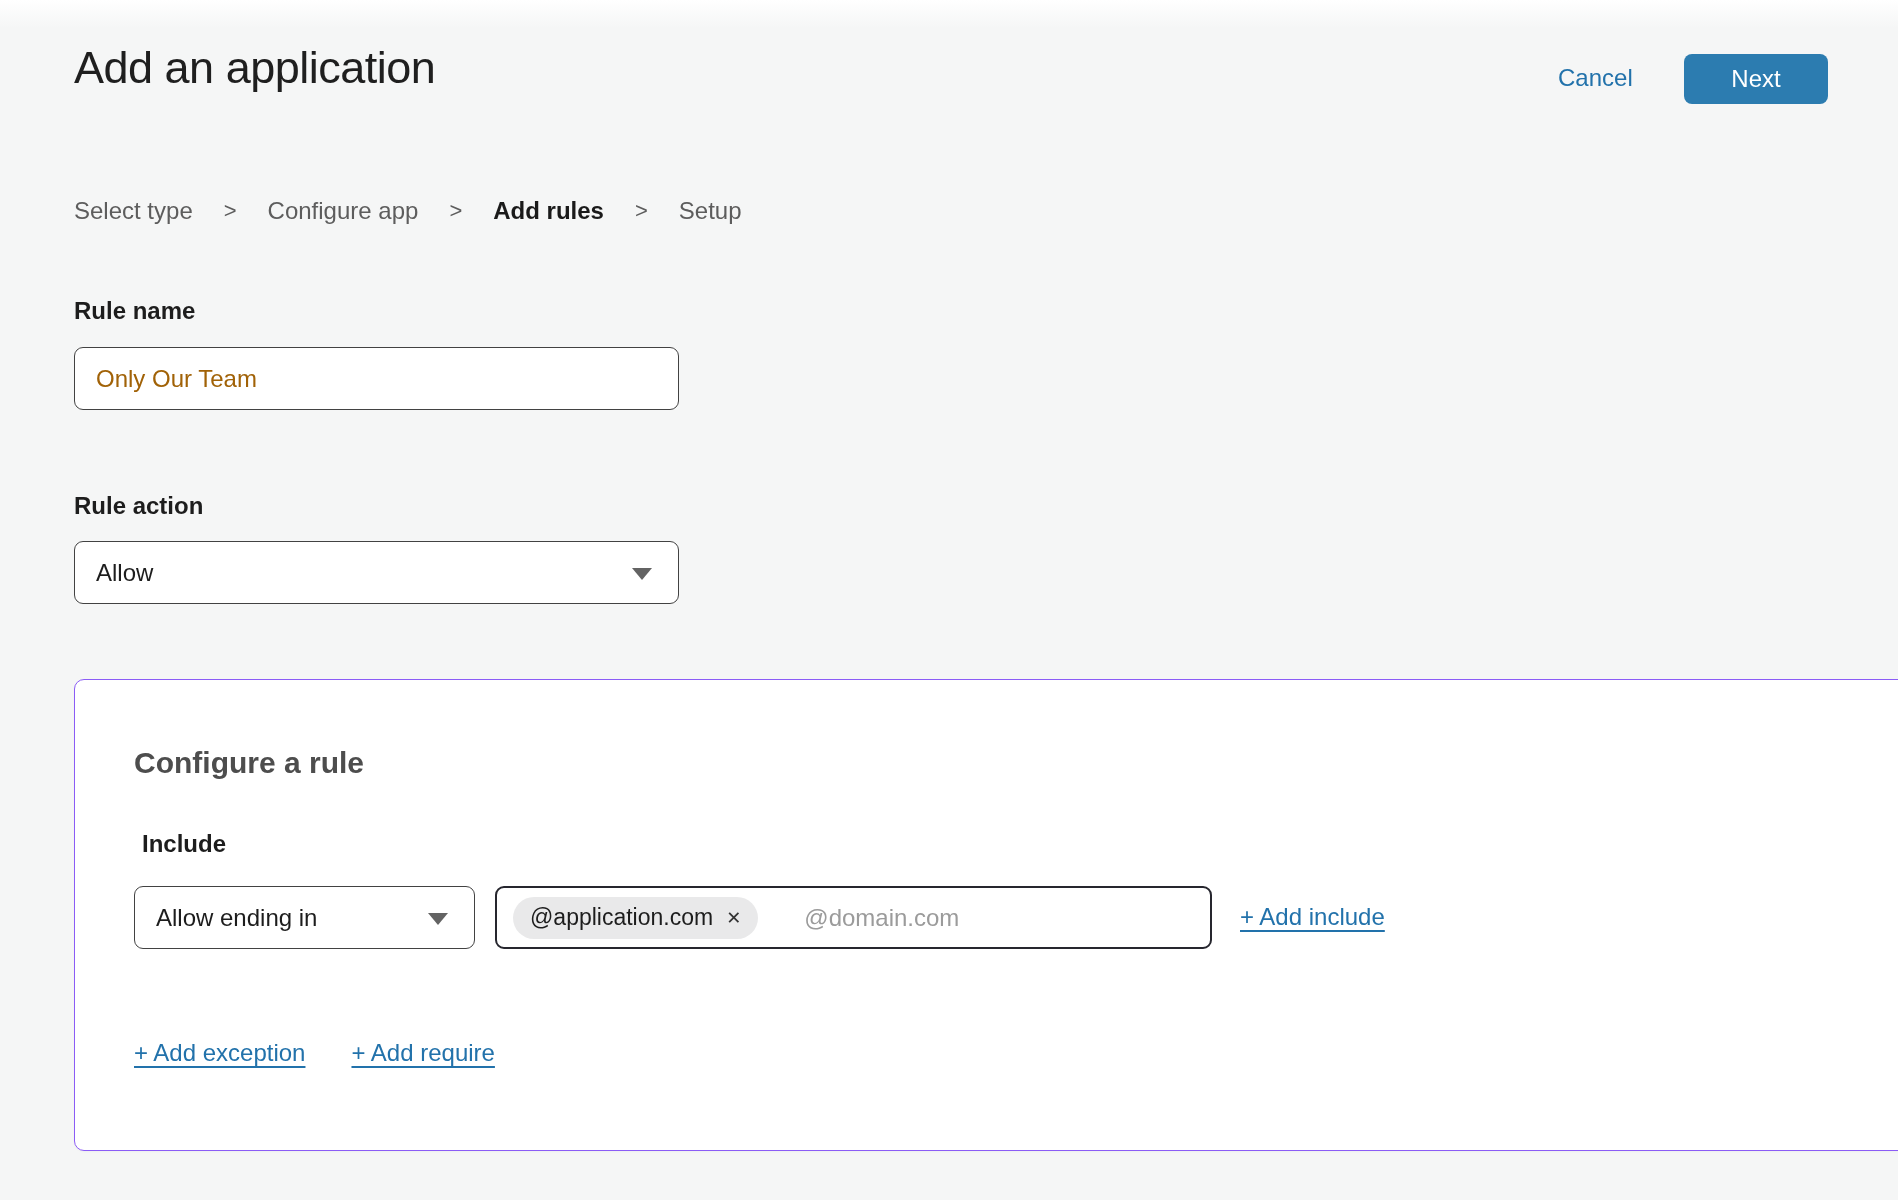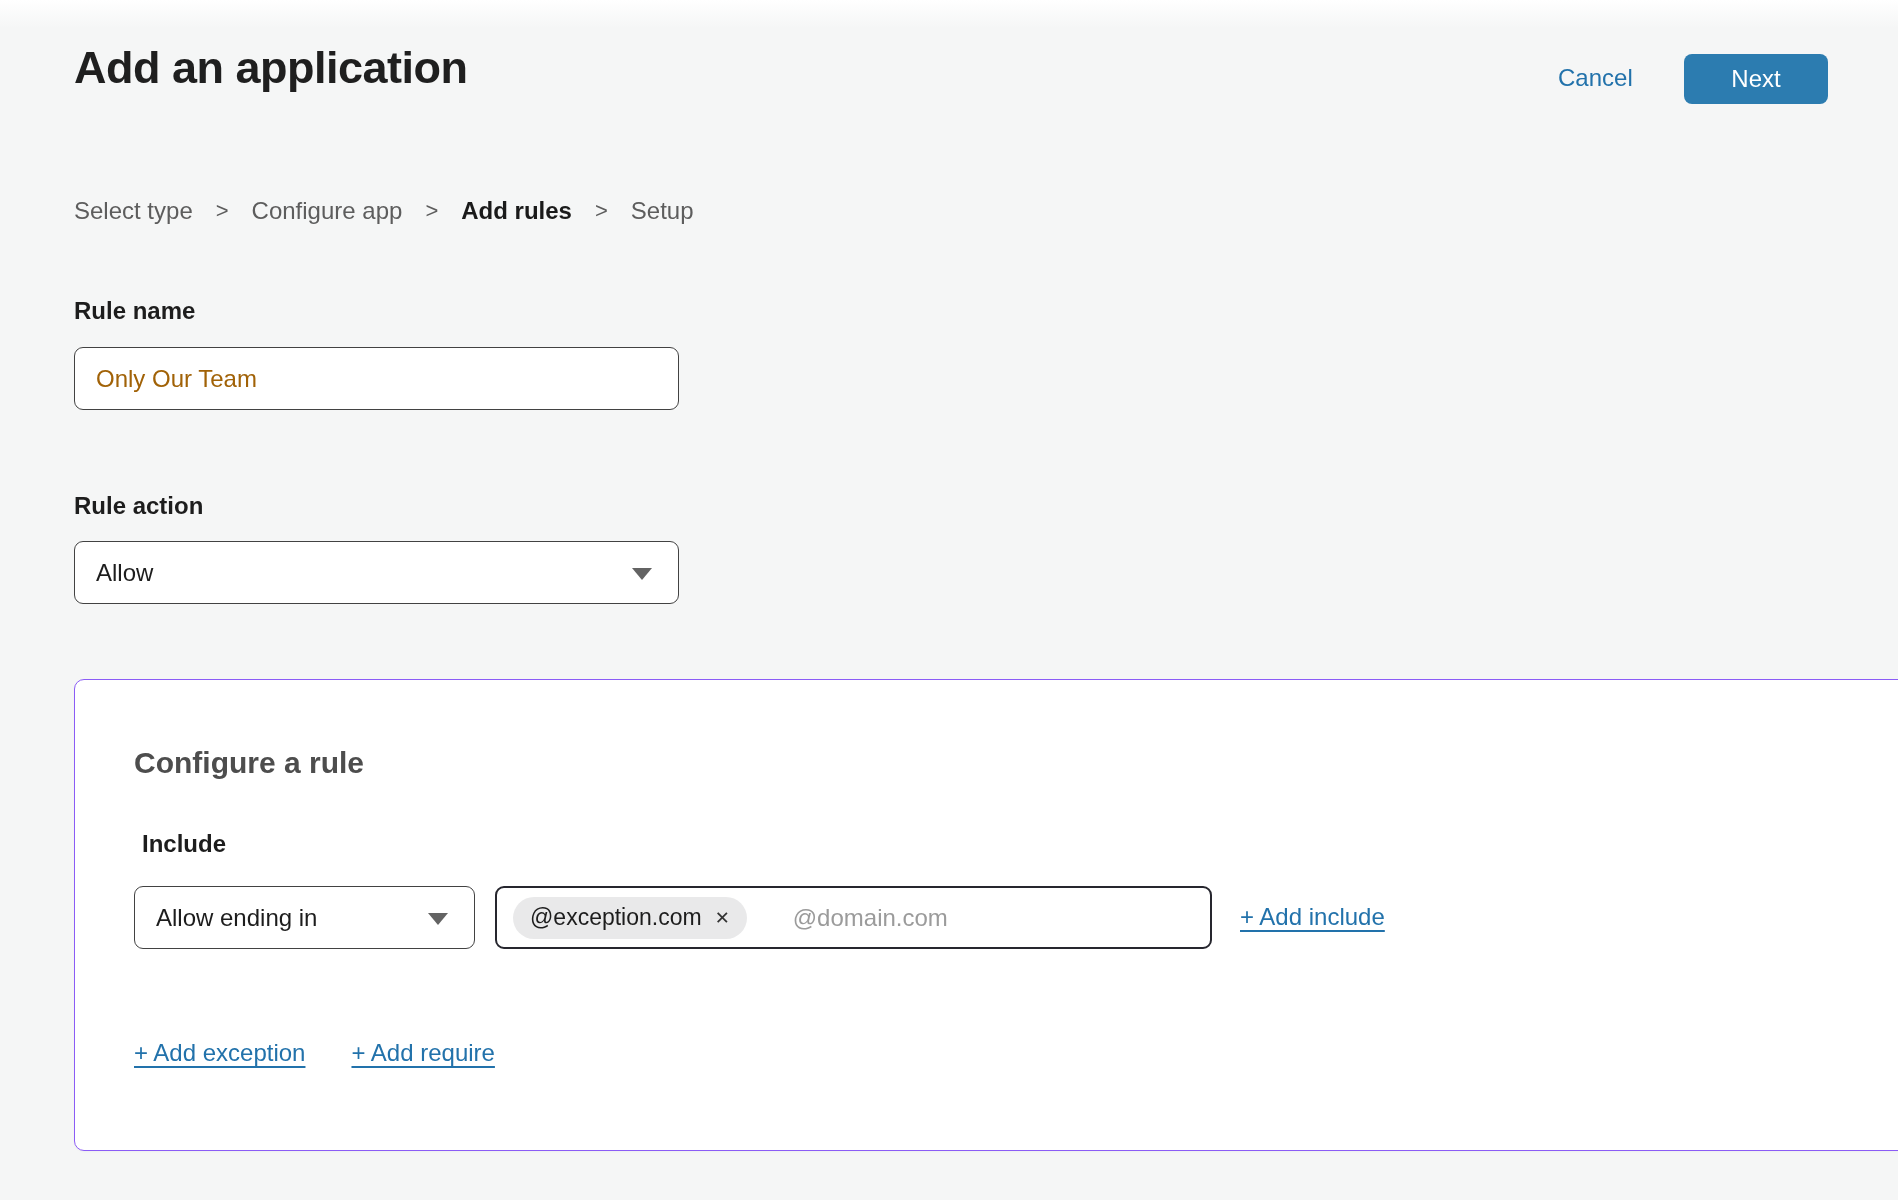--- a/index.html
+++ b/index.html
@@ -9,34 +9,34 @@
     background: #f5f6f6;
     color: #1d1d1d;
     position: relative;
   }
   .top-strip {
     position: absolute; top: 0; left: 0; width: 100%; height: 28px;
     background: linear-gradient(#ffffff, #f5f6f6);
   }
   .page-title {
     position: absolute; left: 74px; top: 42px;
-    font-size: 45px; font-weight: 700; letter-spacing: -0.5px; color: #1f1f1f;
+    font-size: 45px; font-weight: 400; letter-spacing: -0.5px; color: #1f1f1f;
   }
   .cancel-link {
     position: absolute; left: 1558px; top: 64px;
     font-size: 24px; color: #2272ab; cursor: pointer; text-decoration: none;
   }
   .next-button {
     position: absolute; left: 1684px; top: 54px; width: 144px; height: 50px;
     background: #2c7cb0; border: none; border-radius: 8px;
     color: #ffffff; font-size: 24px; font-family: inherit; cursor: pointer;
   }
   .breadcrumb {
     position: absolute; left: 74px; top: 197px;
-    display: flex; align-items: center; gap: 23px;
+    display: flex; align-items: center; gap: 31px;
     font-size: 24px; color: #5d5d5d;
   }
   .breadcrumb .crumb { cursor: default; }
   .breadcrumb .crumb.active { font-weight: 700; color: #1a1a1a; }
   .breadcrumb .sep { color: #5d5d5d; font-size: 22px; }
   .field-label {
     position: absolute; left: 74px;
     font-size: 24px; font-weight: 700; color: #1d1d1d;
   }
   .label-rule-name { top: 297px; }
@@ -136,21 +136,21 @@
 
   <div class="include-label">Include</div>
 
   <div class="select-box select-include">
     <span>Allow ending in</span>
     <span class="caret"></span>
   </div>
 
   <div class="tag-input">
     <span class="tag-chip">
-      <span>@exception.com</span>
+      <span>@application.com</span>
       <span class="tag-remove">✕</span>
     </span>
     <input class="tag-text-input" type="text" placeholder="@domain.com" style="">
   </div>
 
   <a class="link add-include-link">+ Add include</a>
 
   <div class="bottom-links">
     <a class="link">+ Add exception</a>
     <a class="link">+ Add require</a>

